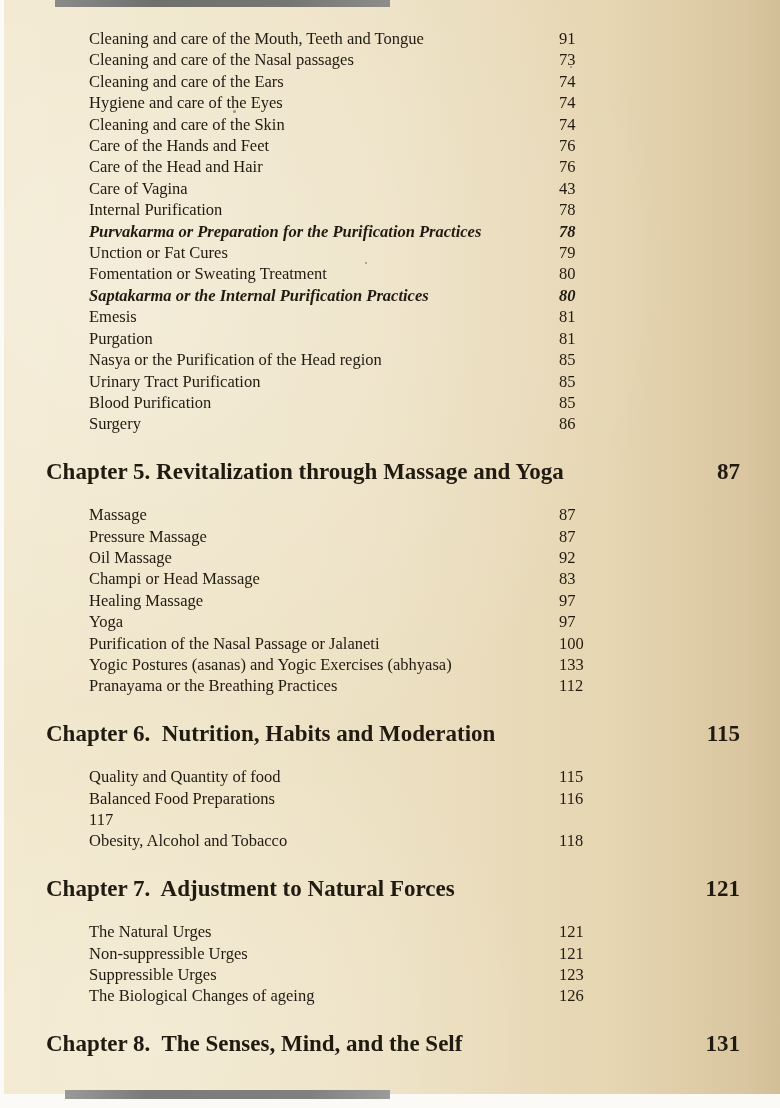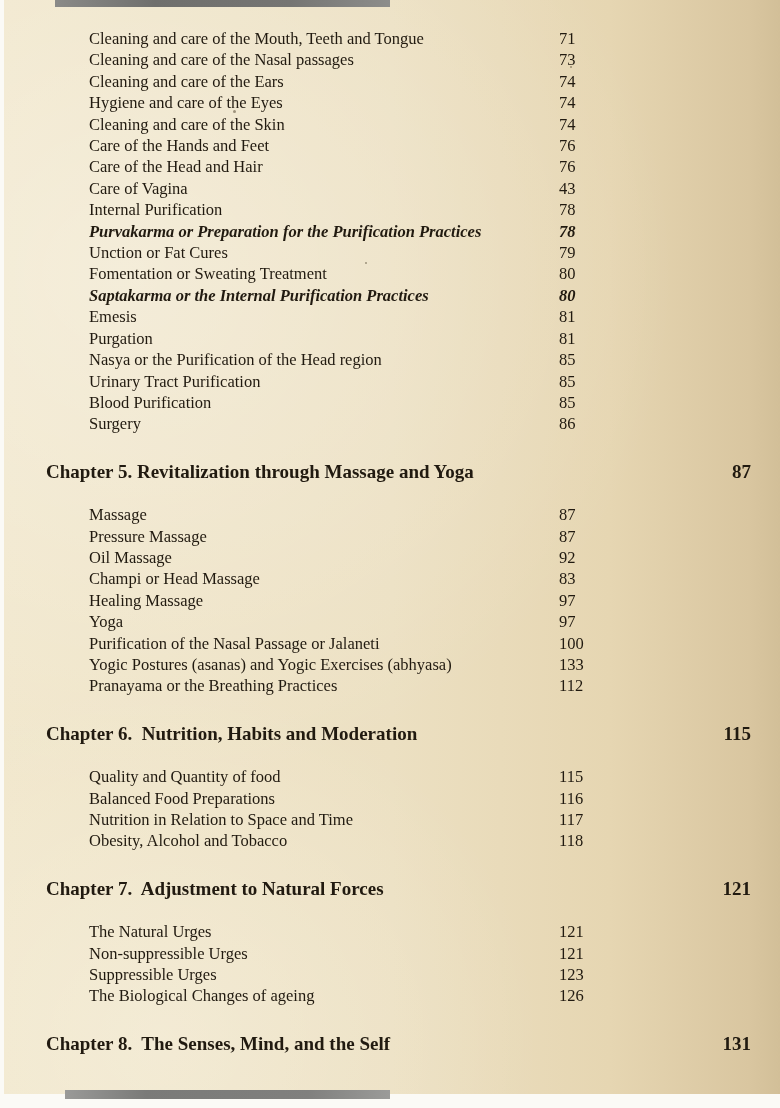--- a/index.html
+++ b/index.html
@@ -28,51 +28,51 @@
     position:absolute;left:0;top:0;width:4px;height:100%;
     background:#fbfaf6;
   }
   .edge-bottom{
     position:absolute;left:0;bottom:0;width:100%;height:14px;
     background:#fbfaf6;
   }
   .speck{position:absolute;border-radius:50%;background:#5a4c36;opacity:.55;}
 
   .content{
-    position:absolute;left:0;top:0;right:1px;
+    position:absolute;left:0;top:0;right:12px;
     padding:28px 28px 0 42px;
     color:#211a10;
     font-size:16.5px;
     line-height:21.4px;
   }
   .entries-block{margin-left:43px;}
   .entry-row{display:flex;}
   .entry-label{width:470px;flex:none;}
   .entry-page{flex:none;width:70px;text-align:left;}
   .entry-row.bold{font-weight:400;}
   .entry-row.bolditalic{font-weight:700;font-style:italic;}
   .it{}
 
   .chapter-row{
     display:flex;justify-content:space-between;align-items:baseline;
-    font-weight:700;font-size:19px;
+    font-weight:700;font-size:23px;
     margin-top:26px;margin-bottom:22px;
   }
   .chapter-label{white-space:pre;}
   .chapter-page{text-align:right;}
 </style>
 </head>
 <body>
 
 <div class="paper">
   <div class="content" id="toc-root">
       <div class="entries-block">
         <div class="entry-row">
           <span class="entry-label"><span>Cleaning and care of the Mouth, Teeth and Tongue</span></span>
-          <span class="entry-page">71</span>
+          <span class="entry-page">91</span>
         </div>
         <div class="entry-row">
           <span class="entry-label"><span>Cleaning and care of the Nasal passages</span></span>
           <span class="entry-page">73</span>
         </div>
         <div class="entry-row">
           <span class="entry-label"><span>Cleaning and care of the Ears</span></span>
           <span class="entry-page">74</span>
         </div>
         <div class="entry-row">
@@ -189,21 +189,20 @@
       <div class="entries-block">
         <div class="entry-row">
           <span class="entry-label"><span>Quality and Quantity of food</span></span>
           <span class="entry-page">115</span>
         </div>
         <div class="entry-row">
           <span class="entry-label"><span>Balanced Food Preparations</span></span>
           <span class="entry-page">116</span>
         </div>
         <div class="entry-row">
-          <span class="entry-label"><span>Nutrition in Relation to Space and Time</span></span>
           <span class="entry-page">117</span>
         </div>
         <div class="entry-row">
           <span class="entry-label"><span>Obesity, Alcohol and Tobacco</span></span>
           <span class="entry-page">118</span>
         </div>
       </div>
       <div class="chapter-row">
         <span class="chapter-label">Chapter 7.  Adjustment to Natural Forces</span>
         <span class="chapter-page">121</span>

